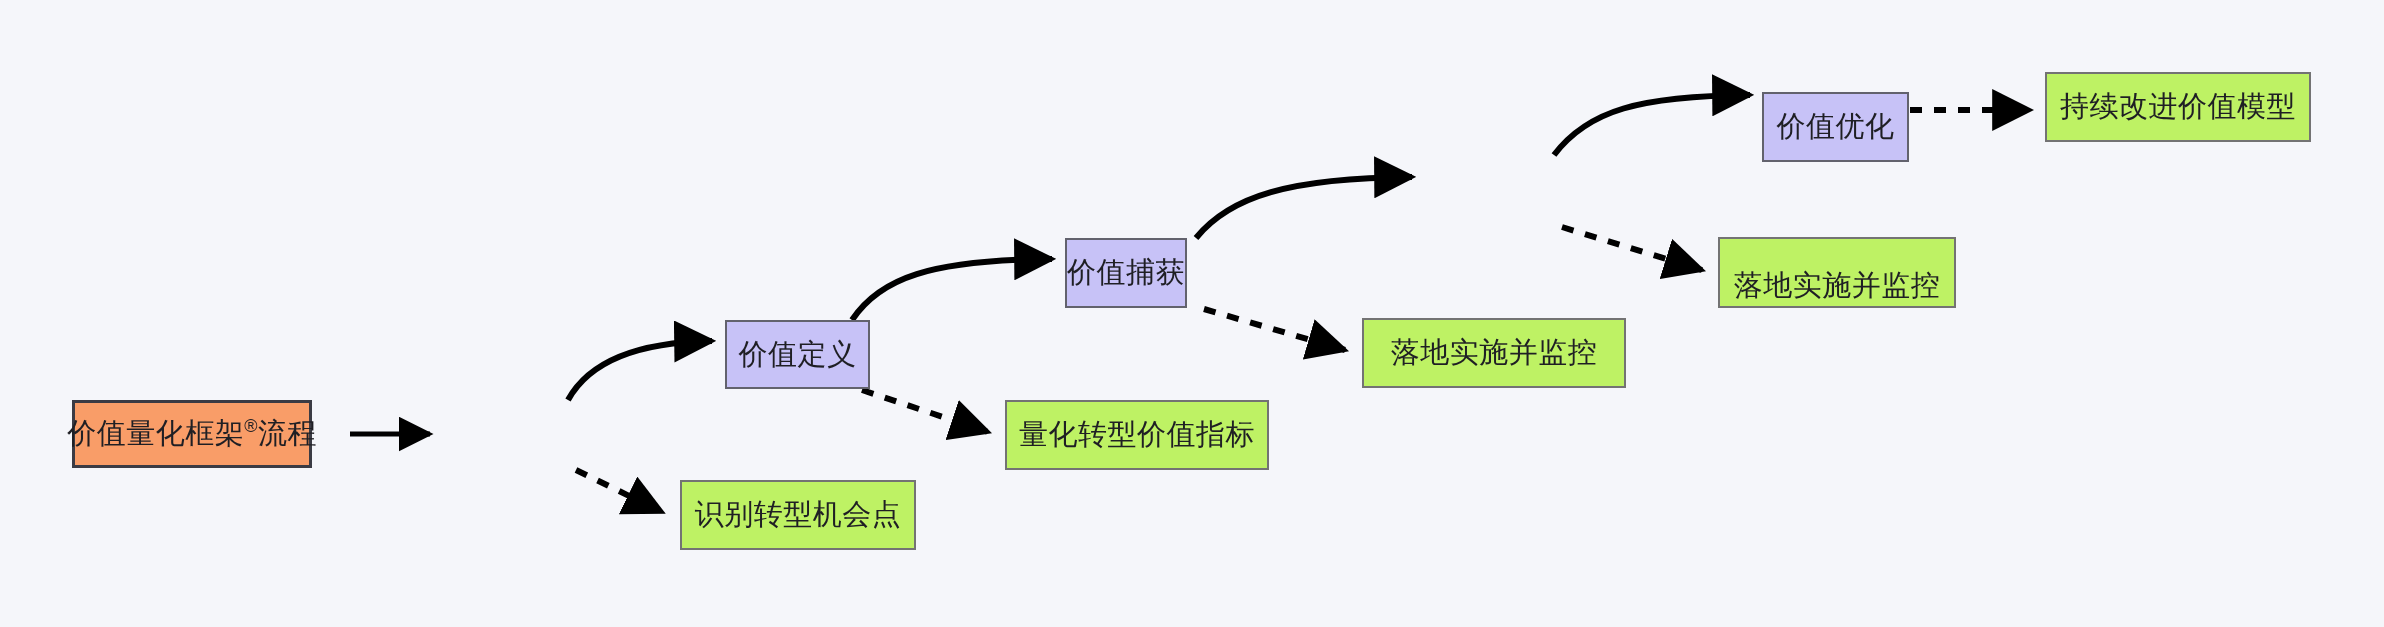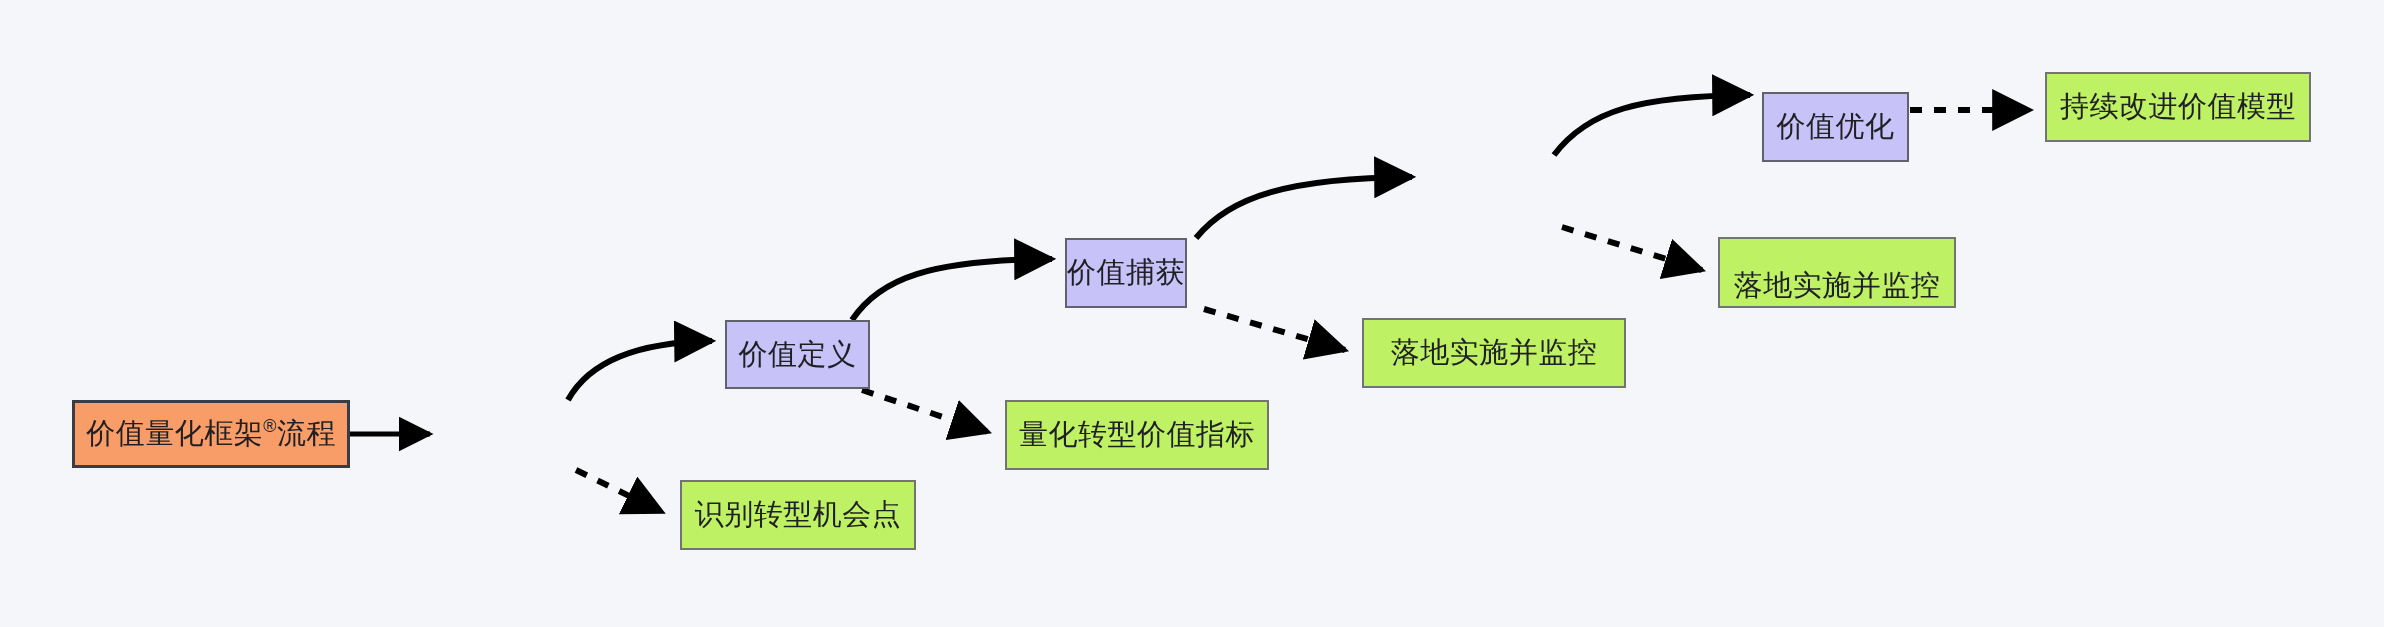--- a/index.html
+++ b/index.html
@@ -103,21 +103,21 @@
 
     <g>
       <line x1="1562" y1="227" x2="1702" y2="270" stroke="#000000" stroke-width="6" stroke-dasharray="12 12" marker-end="url(#arrow)"></line>
     </g>
 
     <g>
       <line x1="1910" y1="110" x2="2030" y2="110" stroke="#000000" stroke-width="6" stroke-dasharray="12 12" marker-end="url(#arrow)"></line>
     </g>
   </svg>
 
-  <div class="node node-start" style="left:72px; top:400px; width:278px; height:68px;">
+  <div class="node node-start" style="left:72px; top:400px; width:240px; height:68px;">
     <span><span>价值量化框架</span><sup class="reg">®</sup><span>流程</span></span>
   </div>
 
 
   <div class="node node-stage" style="left:725px; top:320px; width:145px; height:69px;align-items:center;">
     <span>价值定义</span>
   </div>
 
   <div class="node node-stage" style="left:1065px; top:238px; width:122px; height:70px;">
     <span>价值捕获</span>

